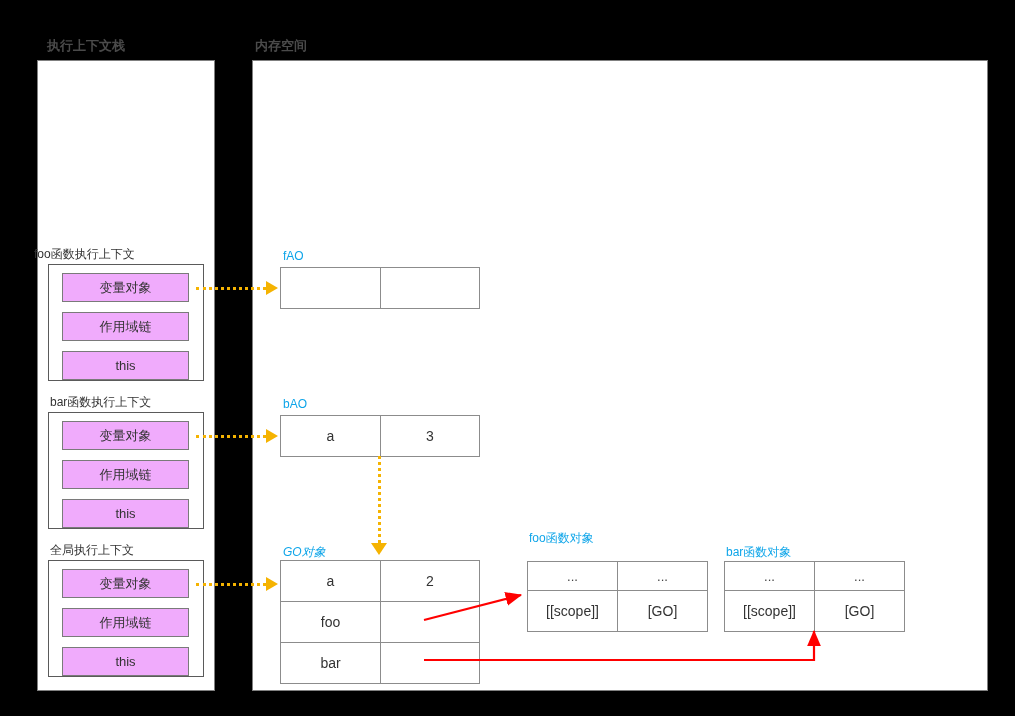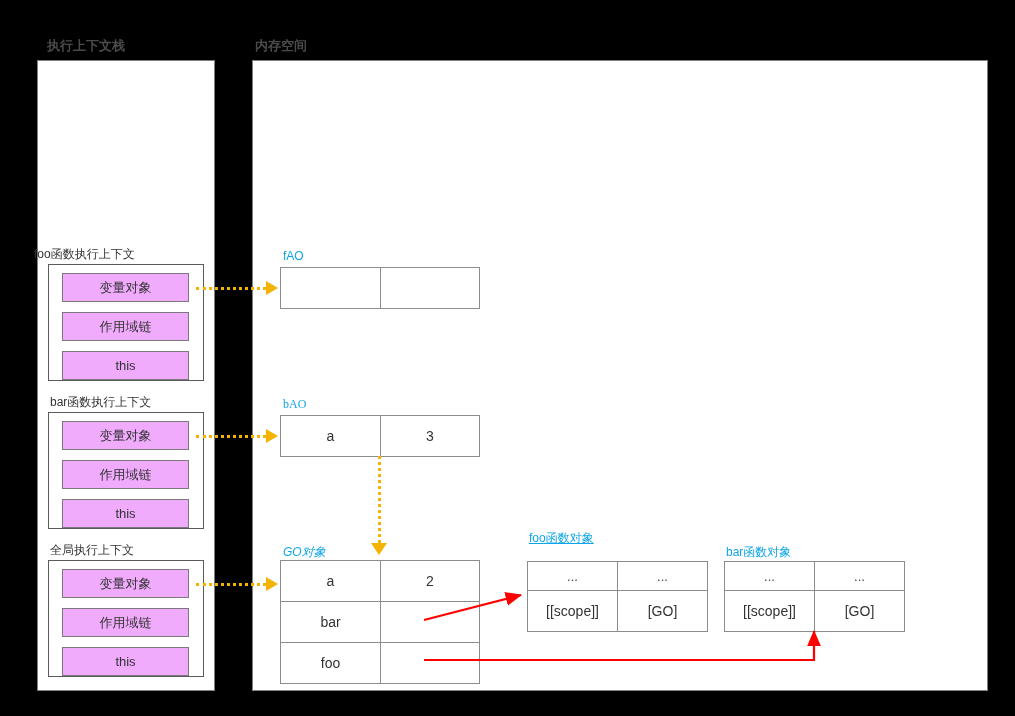--- a/index.html
+++ b/index.html
@@ -171,49 +171,49 @@
   <div class="mem-label" style="left:283px; top:249px;">fAO</div>
   <table class="mem-table" style="left:280px; top:267px; width:197px;">
     <tbody>
         <tr>
       <td class="tall" style="width:99px;"></td>
       <td class="tall" style="width:98px;"></td>
     </tr>
   </tbody>
     </table>
 
-  <div class="mem-label" style="left:283px; top:397px;font-family:Liberation Serif, serif;">bAO</div>
+  <div class="mem-label" style="left:283px; top:397px;">bAO</div>
   <table class="mem-table" style="left:280px; top:415px; width:197px;">
     <tbody>
         <tr>
       <td class="tall" style="width:99px;">a</td>
       <td class="tall" style="width:98px;">3</td>
     </tr>
   </tbody>
     </table>
 
   <div class="mem-label" style="left:283px; top:545px;font-style:italic;">GO对象</div>
   <table class="mem-table" style="left:280px; top:560px; width:197px;">
     <tbody>
         <tr>
       <td class="tall" style="width:99px;">a</td>
       <td class="tall" style="width:98px;">2</td>
     </tr>
     <tr>
+      <td class="tall">foo</td>
+      <td class="tall"></td>
+    </tr>
+    <tr>
       <td class="tall">bar</td>
       <td class="tall"></td>
     </tr>
-    <tr>
-      <td class="tall">foo</td>
-      <td class="tall"></td>
-    </tr>
-  </tbody>
-    </table>
-
-  <div class="mem-label" style="left:529px; top:531px;text-decoration:underline;">foo函数对象</div>
+  </tbody>
+    </table>
+
+  <div class="mem-label" style="left:529px; top:531px;">foo函数对象</div>
   <table class="mem-table" style="left:527px; top:561px; width:178px;">
     <tbody>
         <tr>
       <td class="dots" style="width:89px;">...</td>
       <td class="dots" style="width:89px;">...</td>
     </tr>
     <tr>
       <td class="tall">[[scope]]</td>
       <td class="tall">[GO]</td>
     </tr>

